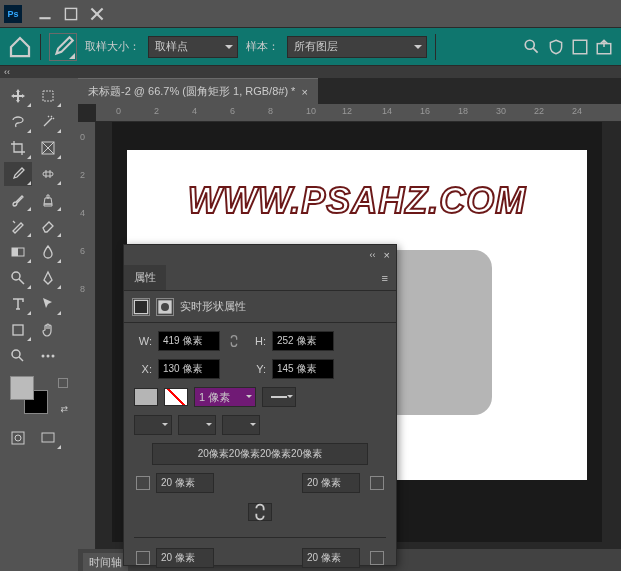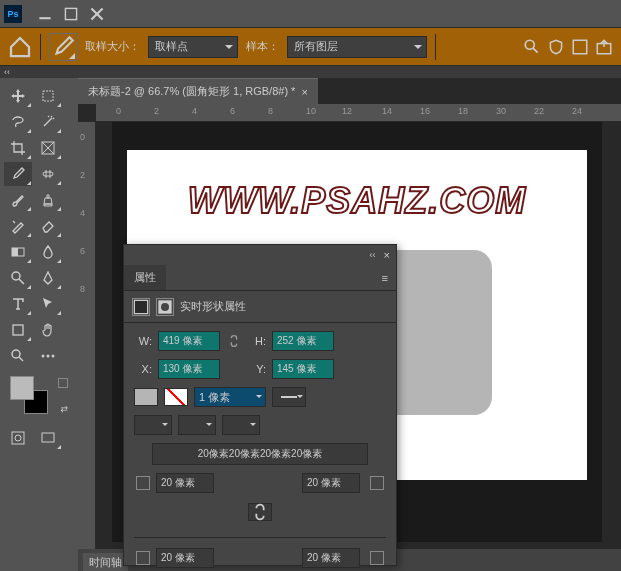--- a/index.html
+++ b/index.html
@@ -3,21 +3,21 @@
 <meta charset="utf-8">
 <style>
 *{margin:0;padding:0;box-sizing:border-box;font-family:"Microsoft YaHei",sans-serif;font-size:11px;color:#ccc}
 body{width:621px;height:571px;background:#535353;overflow:hidden}
 .titlebar{height:28px;background:#535353;display:flex;align-items:center;padding:0 4px;border-bottom:1px solid #2a2a2a}
 .ps-icon{width:18px;height:18px;background:#001e36;color:#31a8ff;font-size:9px;font-weight:bold;display:flex;align-items:center;justify-content:center;margin-right:8px}
 .menus{display:flex;flex:1;gap:2px}
 .menu-item{padding:4px 6px;cursor:pointer}
 .win-btns{display:flex;gap:12px;margin-left:8px}
 .win-btn{width:14px;height:14px;display:flex;align-items:center;justify-content:center;cursor:pointer}
-.optbar{height:38px;background:#a16207;display:flex;align-items:center;padding:0 8px;gap:8px;border-bottom:1px solid #2a2a2a}
+.optbar{height:38px;background:#0f766e;display:flex;align-items:center;padding:0 8px;gap:8px;border-bottom:1px solid #2a2a2a}
 .opt-home{width:24px;height:24px;display:flex;align-items:center;justify-content:center}
 .opt-eyedrop{width:28px;height:28px;border:1px solid #6a6a6a;display:flex;align-items:center;justify-content:center;position:relative}
 .opt-eyedrop::after{content:"";position:absolute;bottom:1px;right:1px;border:3px solid transparent;border-bottom-color:#ccc;border-right-color:#ccc}
 .vline{width:1px;height:26px;background:#2a2a2a}
 .opt-label{color:#ccc}
 .opt-sel{height:22px;background:#3f3f3f;border:1px solid #2a2a2a;padding:0 16px 0 6px;display:flex;align-items:center;position:relative;min-width:90px}
 .opt-sel::after{content:"";position:absolute;right:4px;top:8px;border:4px solid transparent;border-top-color:#ccc}
 .opt-icons{display:flex;gap:6px;margin-left:auto}
 .opt-icn{width:18px;height:18px;display:flex;align-items:center;justify-content:center}
 .tab-strip{height:12px;background:#3a3a3a;display:flex;align-items:center;padding-left:4px}
@@ -52,26 +52,26 @@
 .panel-hdr{height:20px;display:flex;justify-content:flex-end;align-items:center;padding:0 6px;gap:8px;background:#454545}
 .panel-tab{height:26px;display:flex;align-items:center;border-bottom:1px solid #2a2a2a}
 .panel-tab-btn{padding:0 10px;height:100%;display:flex;align-items:center;background:#3a3a3a}
 .panel-menu{margin-left:auto;padding:0 8px;cursor:pointer}
 .panel-sub{height:32px;display:flex;align-items:center;padding:0 8px;gap:6px;border-bottom:1px solid #2a2a2a}
 .sub-icn{width:18px;height:18px;border:1px solid #888;display:flex;align-items:center;justify-content:center}
 .sub-icn.active{background:#2a2a2a}
 .panel-body{padding:8px 10px;display:flex;flex-direction:column;gap:8px}
 .prop-row{display:flex;align-items:center;gap:6px}
 .prop-lbl{width:18px;text-align:right}
-.prop-input{width:62px;height:20px;background:#0f766e;border:1px solid #2a2a2a;padding:0 4px;display:flex;align-items:center;font-size:10px}
+.prop-input{width:62px;height:20px;background:#000000;border:1px solid #2a2a2a;padding:0 4px;display:flex;align-items:center;font-size:10px}
 .link-icn{width:16px;height:16px;display:flex;align-items:center;justify-content:center}
 .fill-sw{width:24px;height:18px;background:#b5b5b5;border:1px solid #2a2a2a}
 .stroke-sw{width:24px;height:18px;background:#fff;border:1px solid #2a2a2a;position:relative}
 .stroke-sw::after{content:"";position:absolute;top:0;left:0;right:0;bottom:0;background:linear-gradient(45deg,transparent 45%,red 45%,red 55%,transparent 55%)}
-.stroke-w{width:72px;height:20px;background:#0c4a6e;border:1px solid #2a2a2a;display:flex;align-items:center;padding:0 4px;position:relative}
+.stroke-w{width:62px;height:20px;background:#701a75;border:1px solid #2a2a2a;display:flex;align-items:center;padding:0 4px;position:relative}
 .stroke-w::after{content:"";position:absolute;right:3px;top:7px;border:3px solid transparent;border-top-color:#ccc}
 .line-style{width:34px;height:20px;background:#3a3a3a;border:1px solid #2a2a2a;display:flex;align-items:center;justify-content:center;position:relative}
 .line-style::after{content:"";position:absolute;right:2px;top:7px;border:3px solid transparent;border-top-color:#ccc}
 .mini-sel{width:38px;height:20px;background:#3a3a3a;border:1px solid #2a2a2a;position:relative}
 .mini-sel::after{content:"";position:absolute;right:3px;top:7px;border:3px solid transparent;border-top-color:#ccc}
 .radius-bar{height:22px;background:#3a3a3a;border:1px solid #2a2a2a;display:flex;align-items:center;justify-content:center;margin:0 18px;font-size:10px}
 .corner-row{display:flex;align-items:center;gap:6px;padding:0 2px}
 .corner-cb{width:14px;height:14px;border:1px solid #888}
 .corner-in{width:58px;height:20px;background:#3a3a3a;border:1px solid #2a2a2a;padding:0 4px;display:flex;align-items:center;font-size:10px}
 .corner-ic{width:14px;height:14px;border:1px solid #888;margin-left:4px}

